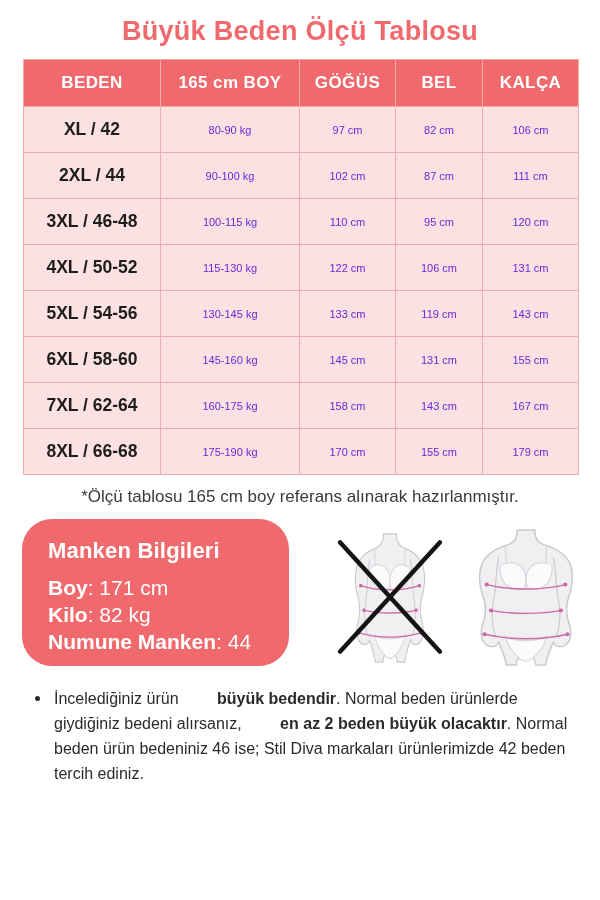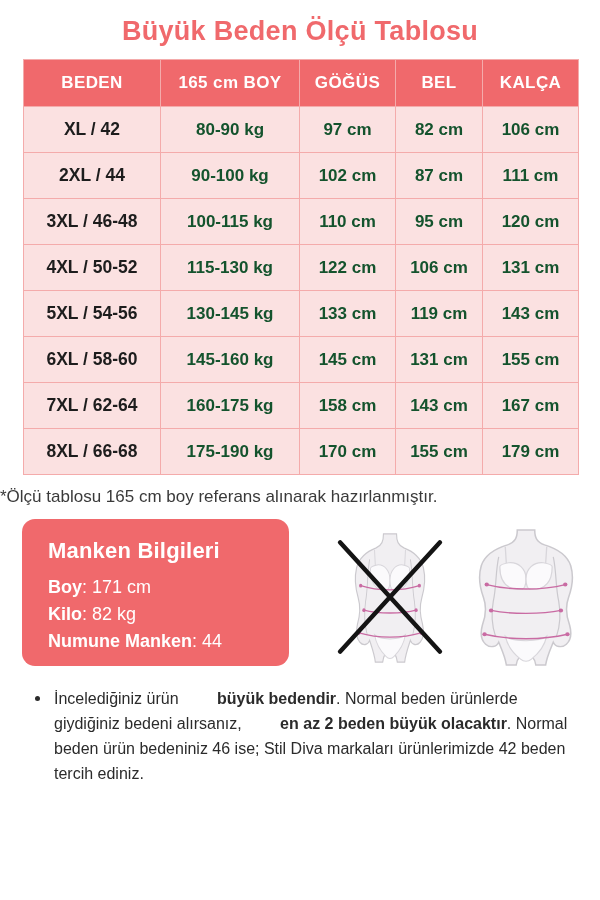--- a/index.html
+++ b/index.html
@@ -34,36 +34,36 @@
   .size-table col.c4{width:96px;}
   .size-table th,.size-table td{
     border:1.5px solid var(--table_border);
     text-align:center;vertical-align:middle;
   }
   .size-table th{
     background:var(--accent);color:#ffffff;height:47px;
     font-size:17px;font-weight:bold;letter-spacing:.4px;
   }
   .size-table td{
-    background:var(--cell_bg);height:46px;font-size:17px;color:#14532d;font-weight:bold;
+    background:var(--cell_bg);height:46px;font-size:11px;color:#6d28d9;
   }
   .size-table td.size-col{font-weight:bold;font-size:17.5px;color:#1d1d1d;text-align:center;}
 
   .footnote{
-    position:absolute;top:487px;left:0;width:600px;text-align:left;
+    position:absolute;top:487px;left:0;width:600px;text-align:center;
     font-size:17px;color:#3a3a3a;
   }
 
   .model-box{
     position:absolute;left:22px;top:519px;width:267px;height:147px;
-    background:var(--accent);border-radius:13px;color:#ffffff;
+    background:var(--accent);border-radius:30px;color:#ffffff;
     padding:19px 20px 0 26px;
   }
   .model-box h2{font-size:22px;font-weight:bold;letter-spacing:.2px;margin-bottom:10px;}
-  .model-box .field{font-size:18px;line-height:27px;}
+  .model-box .field{font-size:21px;line-height:27px;}
   .model-box .field b{font-weight:bold;}
 
   .figure{position:absolute;}
   .figure.wrong{left:334px;top:531px;width:112px;height:132px;}
   .figure.correct{left:466px;top:527px;width:120px;height:139px;}
   .figure svg{width:100%;height:100%;}
 
   ul.notes{
     position:absolute;left:30px;top:686px;width:540px;list-style:none;
   }

